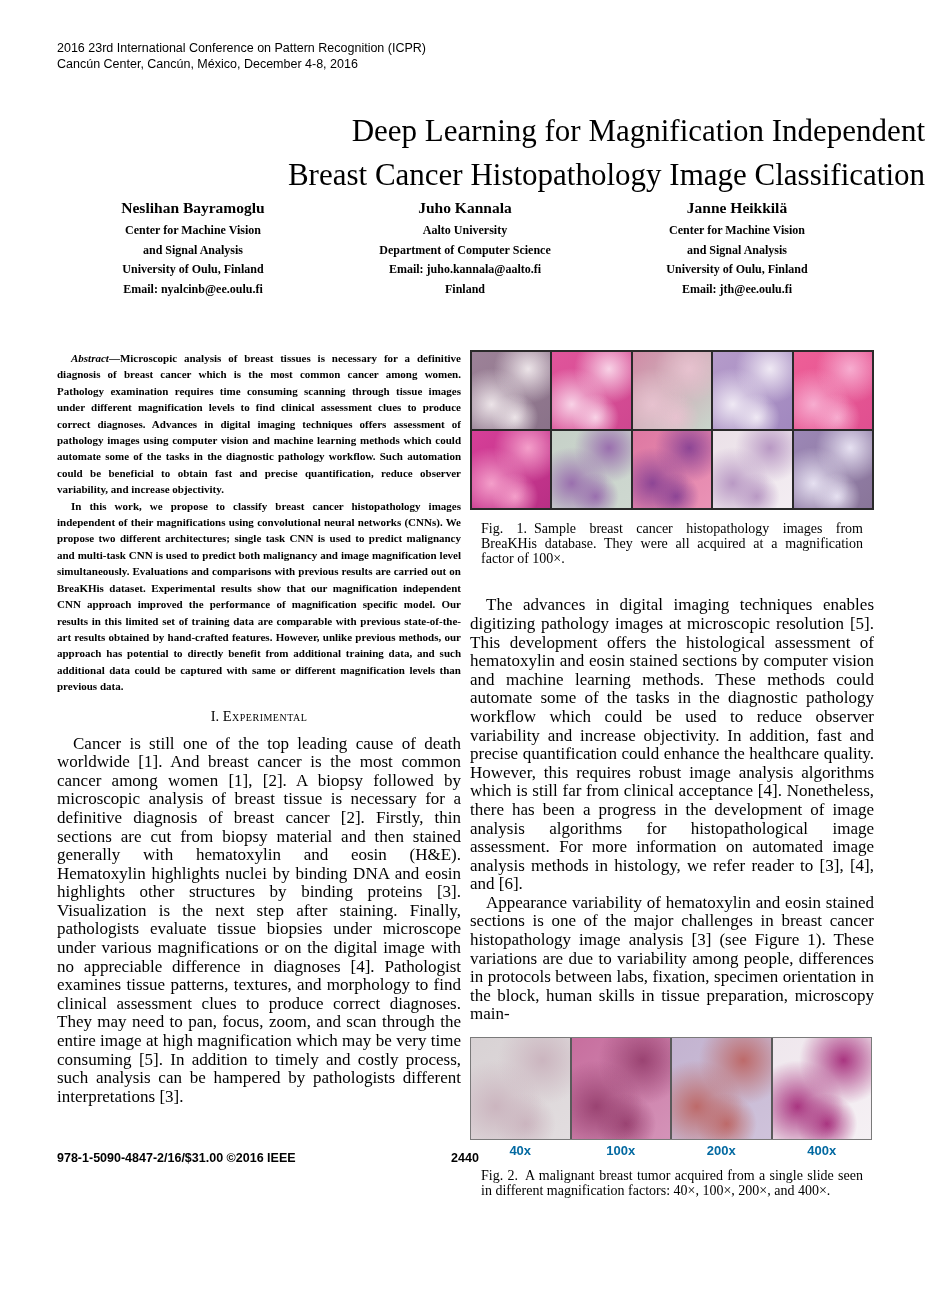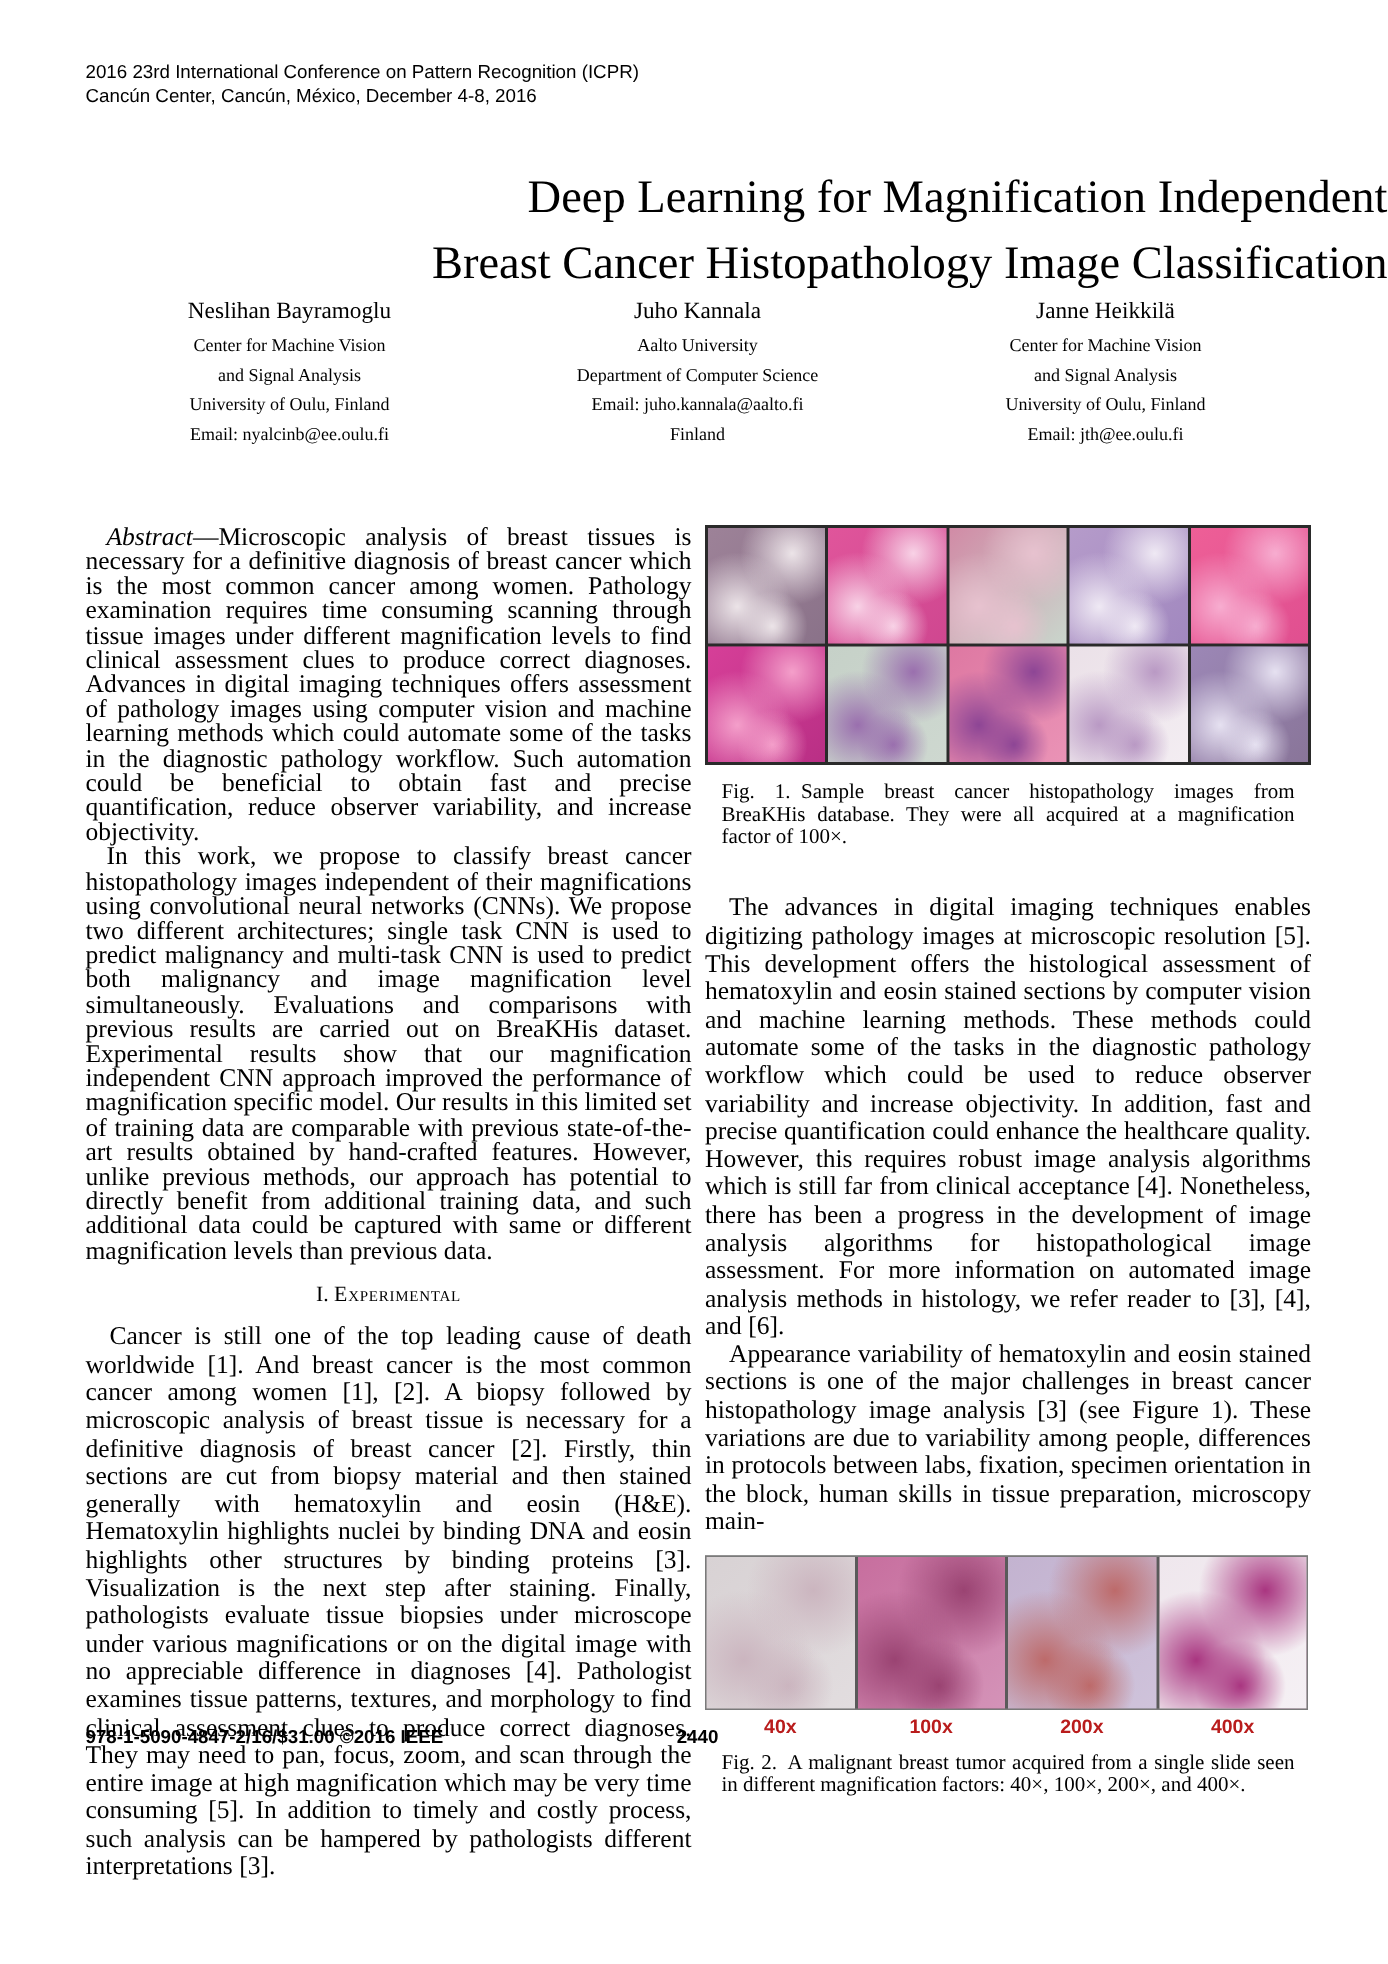--- a/index.html
+++ b/index.html
@@ -19,34 +19,34 @@
 
   
   .paper-title {
     position:absolute; left:0; right:0; top:88px; text-align:right;
     font-size:31px; line-height:44px; font-weight:normal;
   }
 
   
   .authors {
     position:absolute; left:57px; top:198px; width:816px;
-    display:flex; justify-content:space-between;
+    display:flex; justify-content:space-between;font-weight:bold;
   }
   .author-block { flex:1; text-align:center; }
   .author-name { font-size:15.5px; line-height:20px; margin-bottom:3px; }
   .author-line { font-size:12px; line-height:19.5px; }
 
   
   .col { position:absolute; top:350px; width:404px; }
   .col-left  { left:57px; }
   .col-right { left:470px; }
 
   
   .abs {
-    margin:0; font-weight:normal; font-size:17px; line-height:16.4px;
+    margin:0; font-weight:bold; font-size:11px; line-height:16.4px;
     text-align:justify;
   }
   .abs-indent { text-indent:14px; }
   .abs-lead { font-style:italic; }
 
   
   .section-heading {
     text-align:center; font-size:14.5px; margin:13px 0 10px 0;
   }
   .sc { font-variant:small-caps; letter-spacing:0.5px; }
@@ -71,21 +71,21 @@
     background:#5a5a5a; border:1px solid #7a7a7a;
   }
   .tile { width:100%; height:100%; }
 
   .fig2-labels {
     width:402px; display:flex; margin-top:2px;
   }
   .fig2-labels .maglabel {
     flex:1; text-align:center;
     font-family:"Liberation Sans", sans-serif;
-    font-size:13px; font-weight:bold; color:#b91c1c; line-height:18px;
+    font-size:13px; font-weight:bold; color:#0369a1; line-height:18px;
   }
 
   .caption {
     margin:11px; font-size:14px; line-height:14.8px; text-align:justify;
   }
   .caption-fig1 { margin-top:12px; }
   .caption-fig2 { margin-top:9px; }
   .cap-label { margin-right:7px; }
 
   .rp1 { margin-top:30px; }

